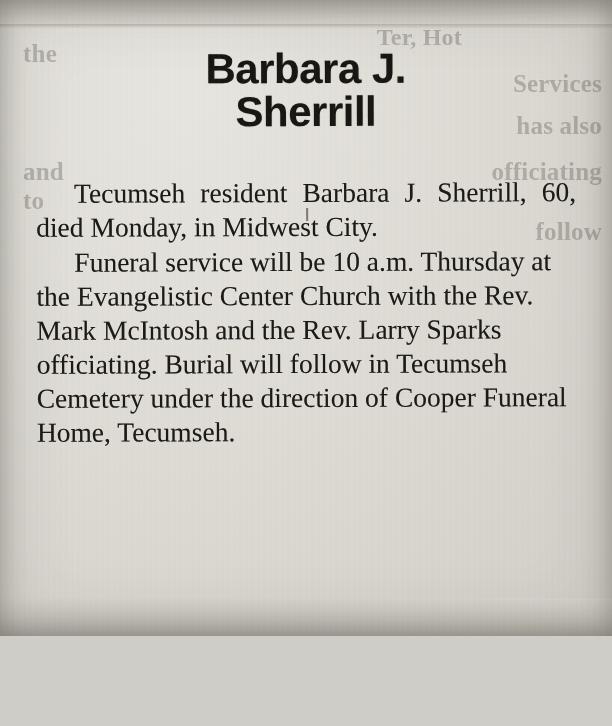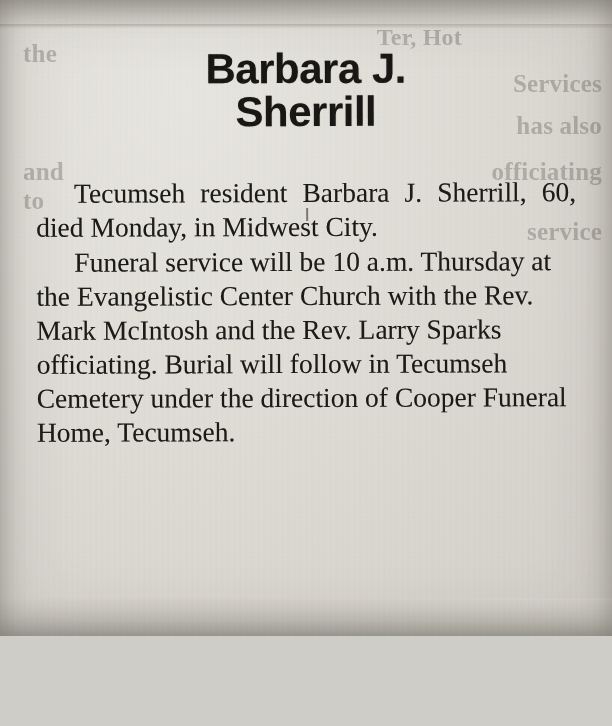--- a/index.html
+++ b/index.html
@@ -149,21 +149,21 @@
 
   <div class="ghost-col ghost-top-right" style="top:24px; font-size:24px;">Ter, Hot</div>
 
   <div class="ghost-col ghost-left" style="top:40px; font-size:25px;">the</div>
   <div class="ghost-col ghost-left" style="top:110px; font-size:25px;margin-top:48px;">and</div>
   <div class="ghost-col ghost-left" style="top:178px; font-size:25px;margin-top:9px;">to</div>
 
   <div class="ghost-col ghost-right" style="top:112px; font-size:25px;">has also</div>
   <div class="ghost-col ghost-right" style="top:70px; font-size:25px;">Services</div>
   <div class="ghost-col ghost-right" style="top:158px; font-size:25px;">officiating</div>
-  <div class="ghost-col ghost-right" style="top:218px; font-size:25px;">service</div>
+  <div class="ghost-col ghost-right" style="top:218px; font-size:25px;">follow</div>
 
   <div class="ghost-col" style="left:262px; top:700px; font-size:23px;">more</div>
 
   <div class="column skew">
 
     <h1 class="headline">
       <span>Barbara J.</span>
       <span class="ln2">Sherrill</span>
     </h1>
 

